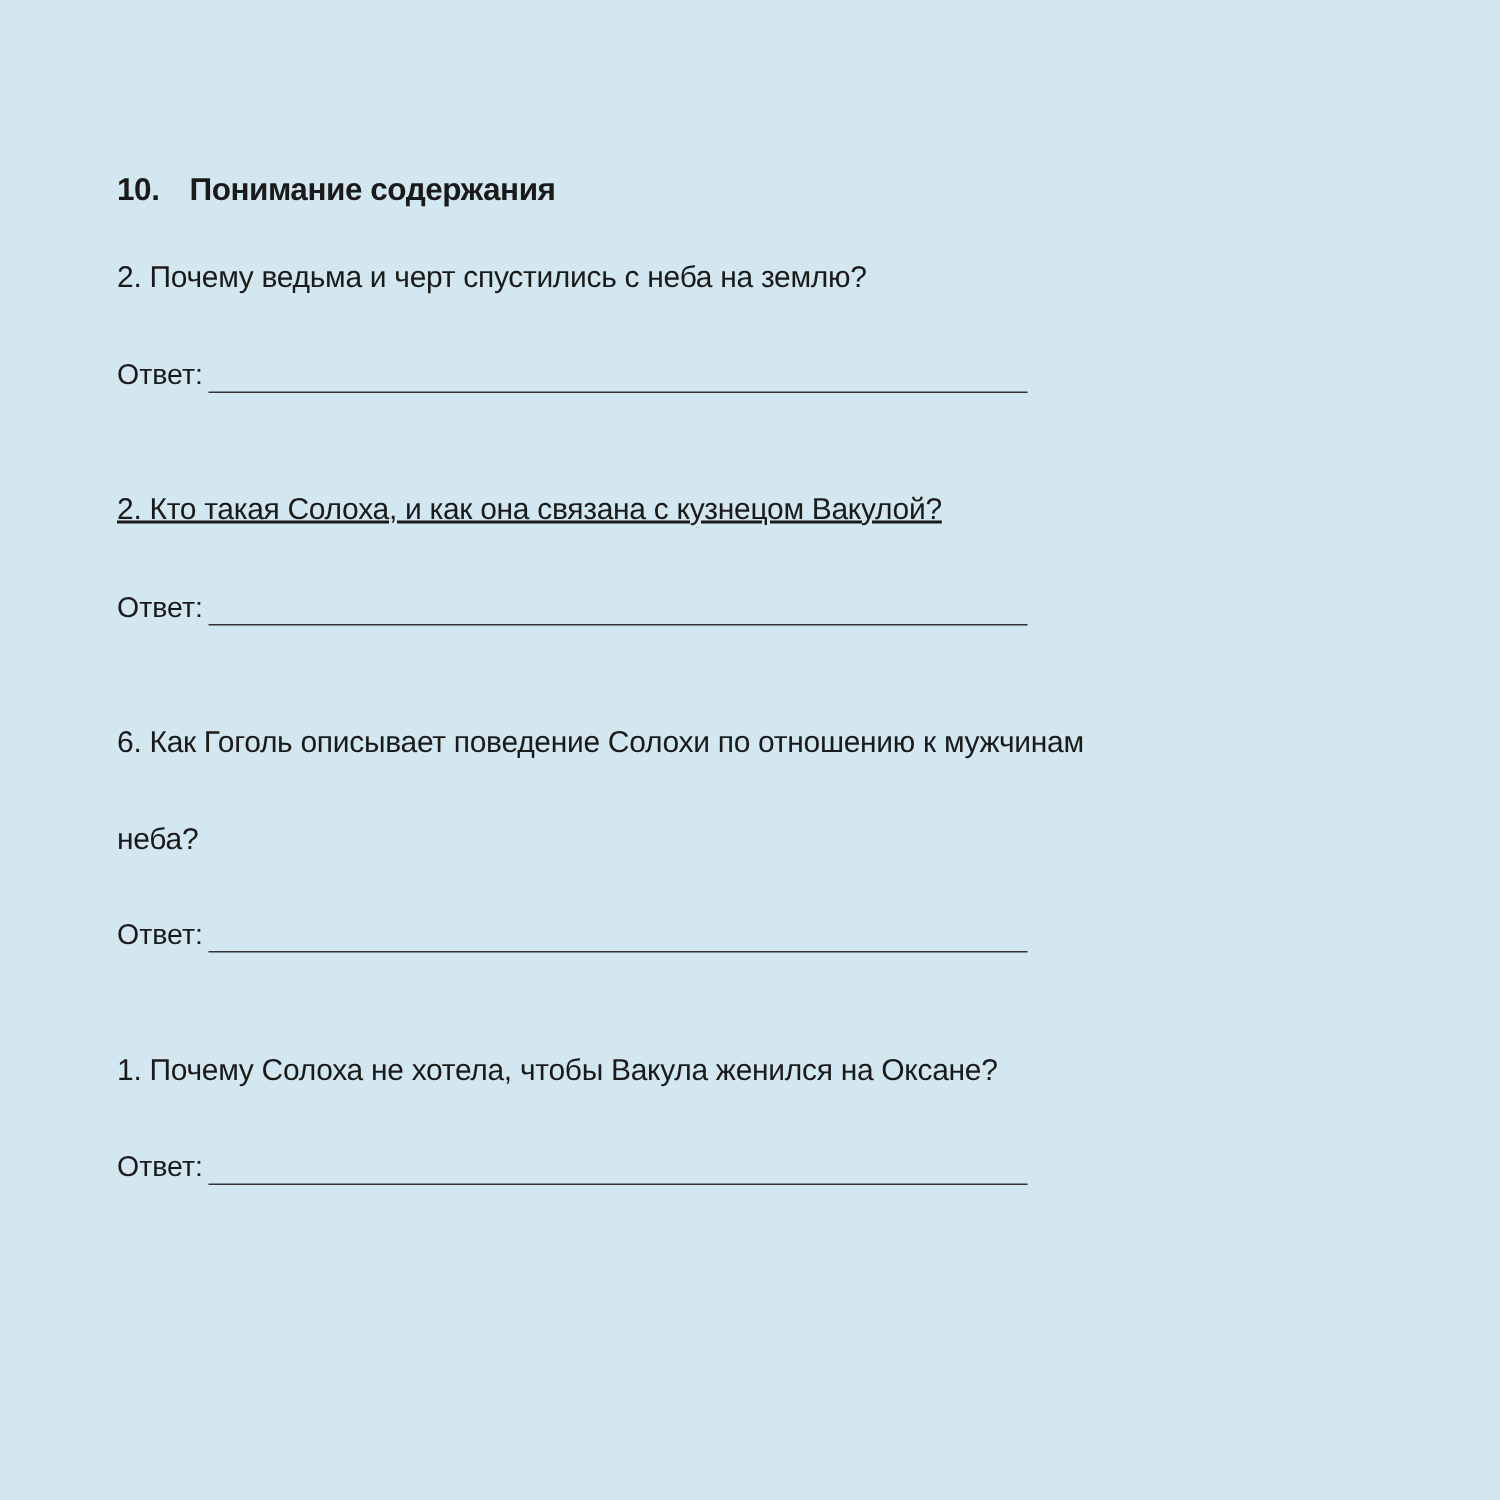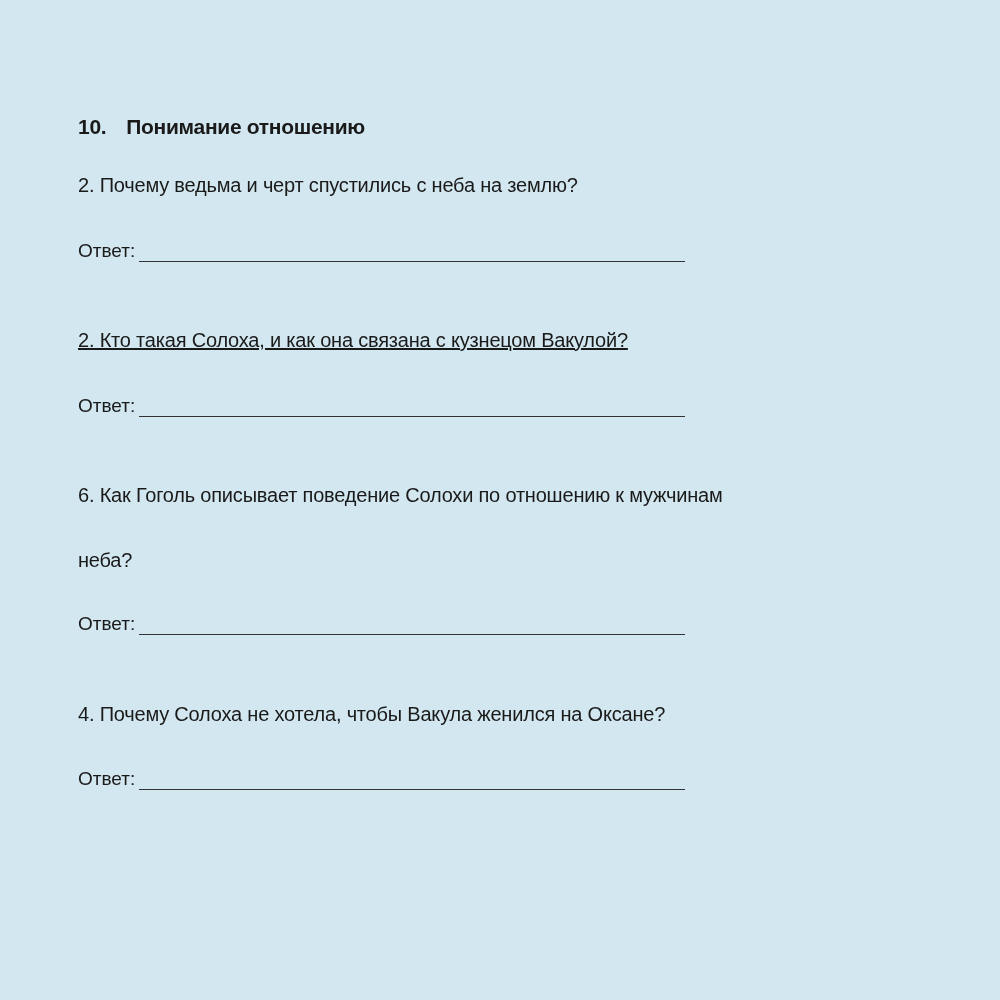--- a/index.html
+++ b/index.html
@@ -11,21 +11,21 @@
     .heading { left:78px; top:115px; font-size:21px; font-weight:bold; letter-spacing:-0.3px; }
     .heading .num { margin-right:20px; }
     .q { left:78px; font-size:20px; letter-spacing:-0.2px; }
     .ans { left:78px; font-size:19px; font-weight:normal; display:flex; align-items:flex-end; }
     .ans .line { display:inline-block; width:546px; border-bottom:1.6px solid #333; margin-left:4px; height:18px; }
   </style>
 </head>
 <body>
 
 <div class="abs heading">
-  <span class="num">10.</span><span>Понимание отношению</span>
+  <span class="num">10.</span><span>Понимание содержания</span>
 </div>
 
 <div class="abs q" style="top:174px;">2. Почему ведьма и черт спустились с неба на землю?</div>
 <div class="abs ans" style="top:240px;">
   <span>Ответ:</span>
     <span class="line"></span>
 </div>
 
 <div class="abs q" style="top:329px;text-decoration:underline;">2. Кто такая Солоха, и как она связана с кузнецом Вакулой?</div>
 <div class="abs ans" style="top:395px;">
@@ -33,17 +33,17 @@
     <span class="line"></span>
 </div>
 
 <div class="abs q" style="top:484px;">6. Как Гоголь описывает поведение Солохи по отношению к мужчинам</div>
 <div class="abs q" style="top:549px;">неба?</div>
 <div class="abs ans" style="top:613px;">
   <span>Ответ:</span>
     <span class="line"></span>
 </div>
 
-<div class="abs q" style="top:703px;">4. Почему Солоха не хотела, чтобы Вакула женился на Оксане?</div>
+<div class="abs q" style="top:703px;">1. Почему Солоха не хотела, чтобы Вакула женился на Оксане?</div>
 <div class="abs ans" style="top:768px;">
   <span>Ответ:</span>
     <span class="line"></span>
 </div>
 
 </body></html>

